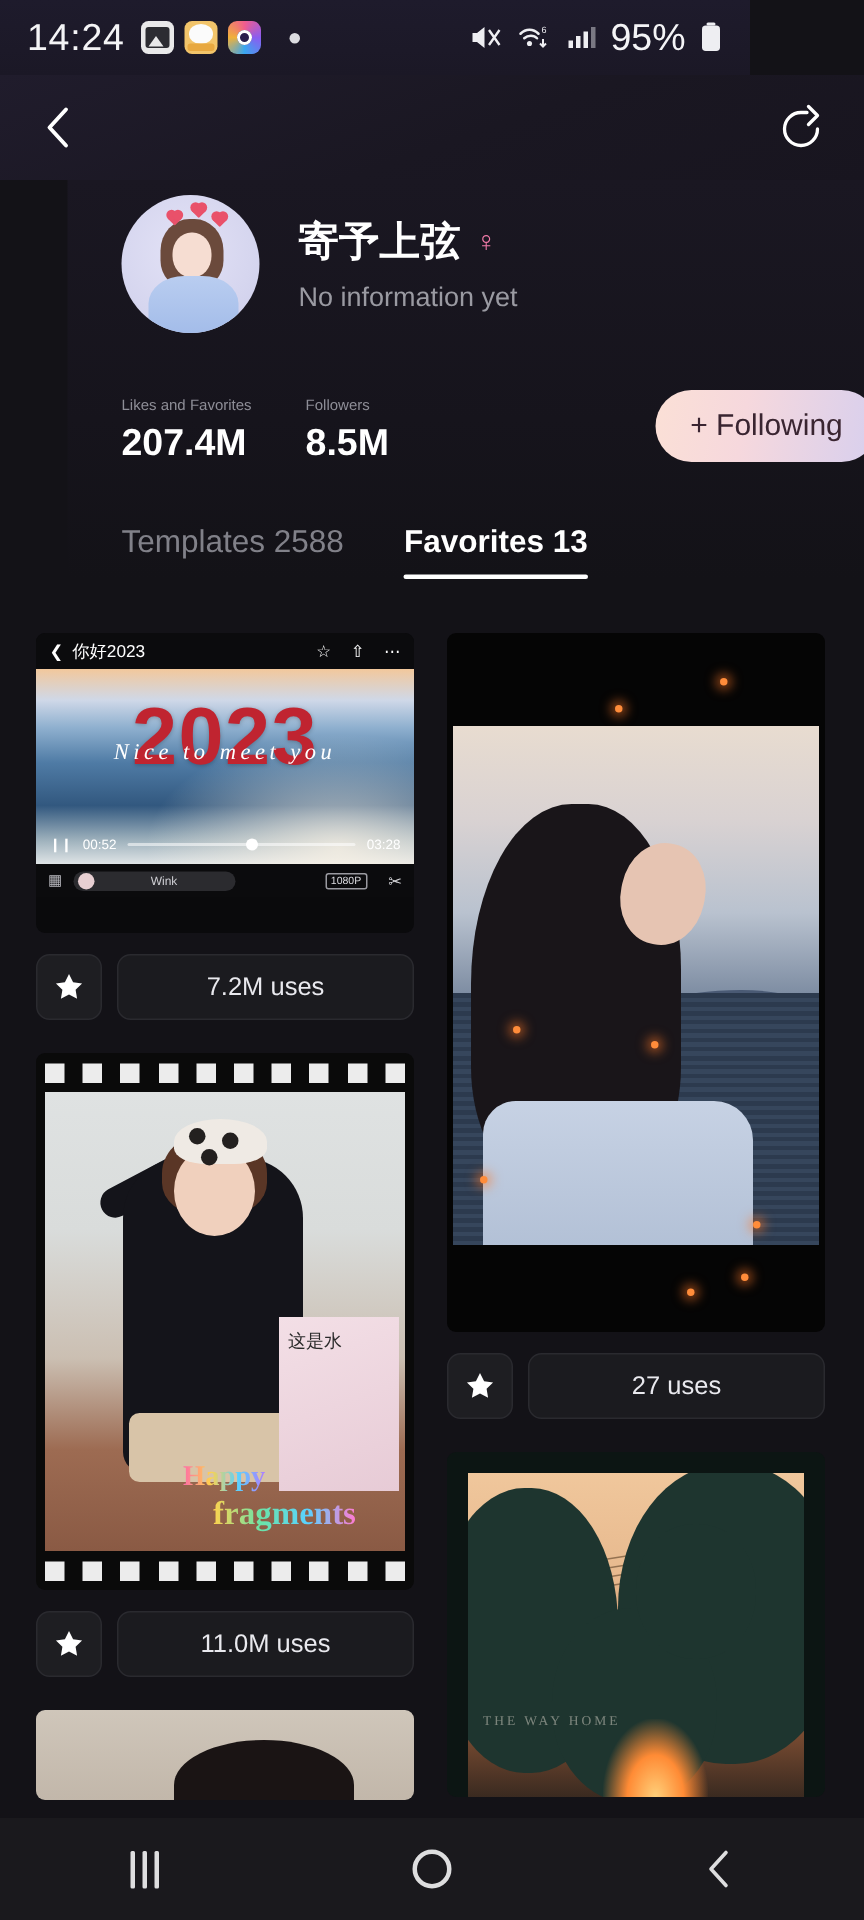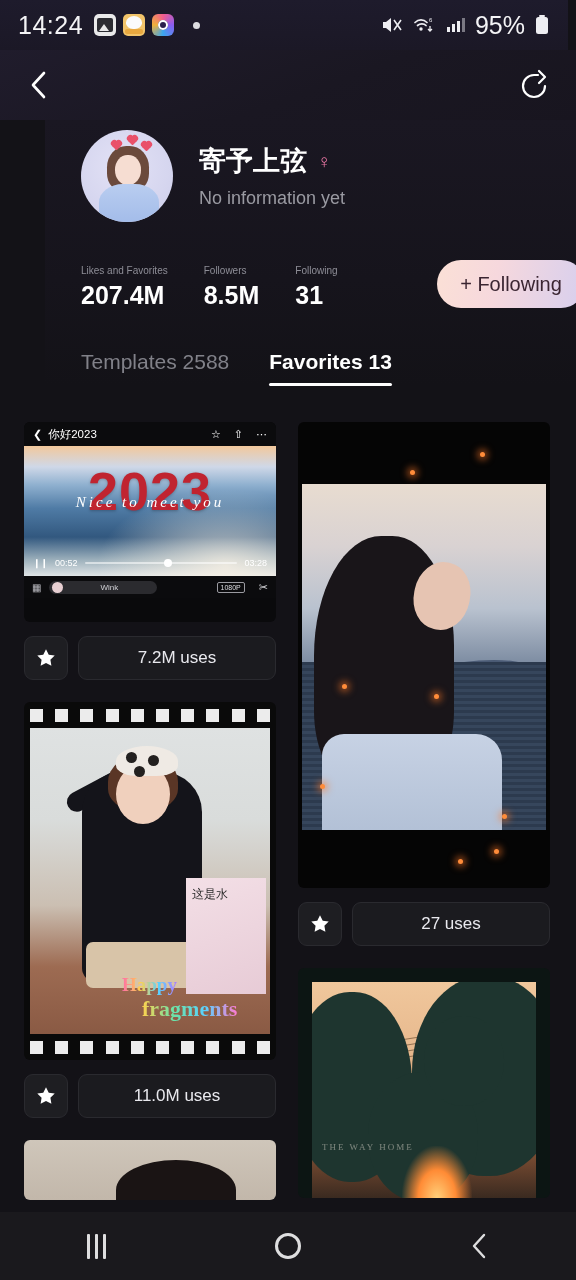--- a/index.html
+++ b/index.html
@@ -11,21 +11,21 @@
   }
   #screen {
     position: relative;
     width: 576px; height: 1280px;
     background: #131217;
     overflow: hidden;
   }
 
   
   #statusbar {
-    position: absolute; top: 0; left: 0; width: 568px; height: 50px;
+    position: absolute; top: 0; left: 0; width: 500px; height: 50px;
     background: linear-gradient(180deg,#1e1b2c 0%, #1b1826 100%);
     display: flex; align-items: center;
     padding: 0 18px;
     z-index: 30;
   }
   #statusbar .clock {
     color: #f4f4f6; font-size: 25px; letter-spacing: .5px;
     font-family: "Liberation Sans", sans-serif;
   }
   .sb-icons-left { display: flex; align-items: center; gap: 7px; margin-left: 11px; }
@@ -367,24 +367,20 @@
 
     <div class="statsrow">
       <div class="stat">
         <div class="lbl">Likes and Favorites</div>
         <div class="val">207.4M</div>
       </div>
       <div class="stat">
         <div class="lbl">Followers</div>
         <div class="val">8.5M</div>
       </div>
-      <div class="stat">
-        <div class="lbl">Following</div>
-        <div class="val">31</div>
-      </div>
       <button class="followbtn">+ Following</button>
     </div>
 
     <div class="tabsrow">
       <div class="tab">Templates 2588</div>
       <div class="tab active">Favorites 13</div>
     </div>
   </div>
 
   <div id="grid">

